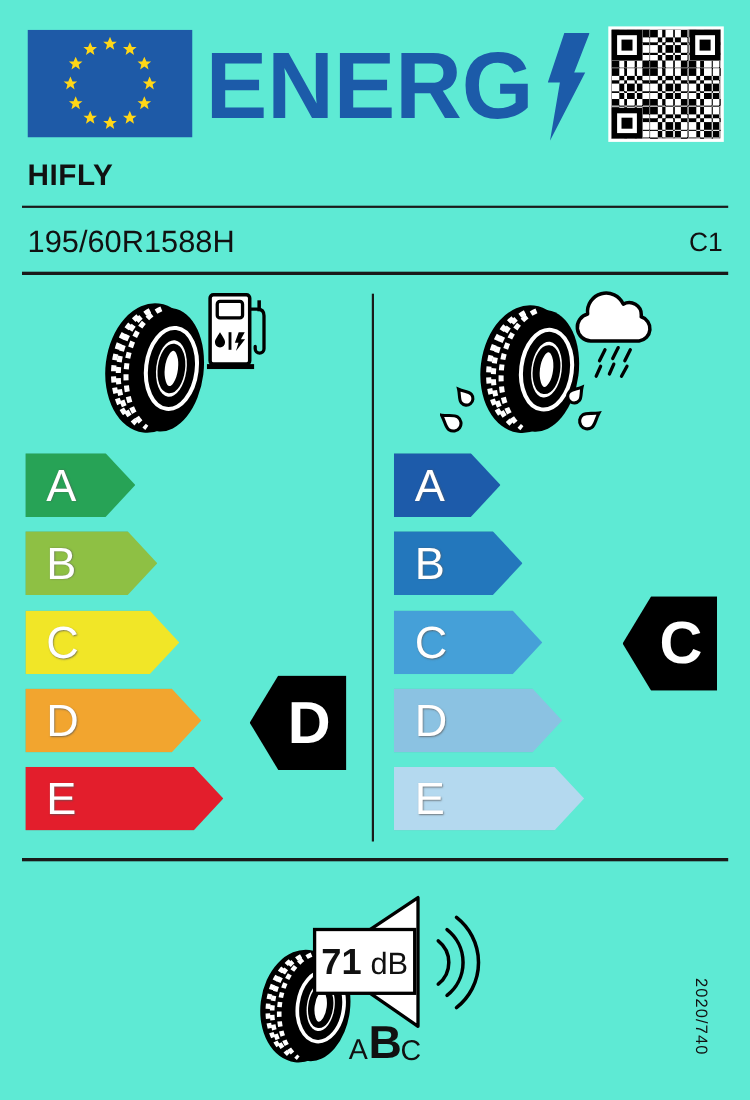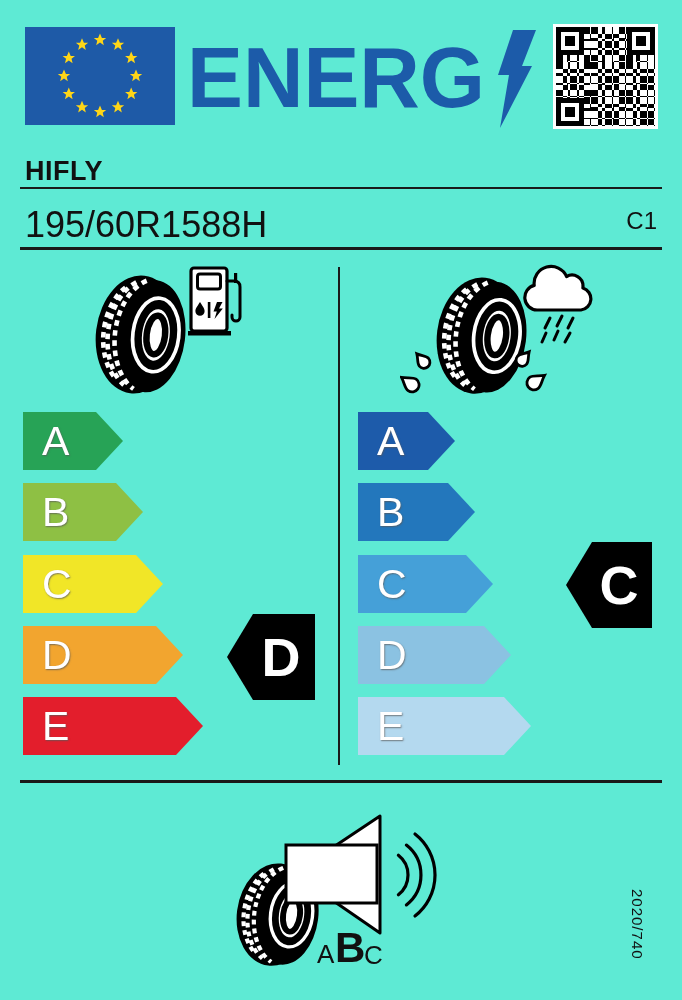--- a/index.html
+++ b/index.html
@@ -16,21 +16,21 @@
       repeating-conic-gradient(#000 0% 25%, #fff 0% 50%),
       repeating-conic-gradient(#000 0% 25%, #fff 0% 50%);
     background-size:14px 14px,23px 23px;
     background-blend-mode:difference;}
   .finder{position:absolute;width:28px;height:28px;background:#fff;border:5px solid #000;
     box-sizing:border-box;display:flex;align-items:center;justify-content:center;}
   .finder>div{width:10px;height:10px;background:#000;}
   .f-tl{left:3px;top:3px;} .f-tr{right:3px;top:3px;} .f-bl{left:3px;bottom:3px;}
   
   .brand{font-size:27px;font-weight:bold;letter-spacing:.5px;}
-  .size{font-size:36px;}
+  .size{font-size:28px;}
   .c1{font-size:24px;}
   
   .arrow{position:absolute;height:58px;display:flex;align-items:center;
     clip-path:polygon(0 0, calc(100% - 27px) 0, 100% 50%, calc(100% - 27px) 100%, 0 100%);
     filter:drop-shadow(0 0 .6px rgba(0,0,0,.45));}
   .arrow span{font-size:41px;color:#fff;padding-left:19px;line-height:1;
     text-shadow:.7px .7px 1.6px rgba(90,90,90,.75);}
   .lw1{width:100px;} .lw2{width:120px;} .lw3{width:140px;} .lw4{width:160px;} .lw5{width:180px;}
   .rw1{width:97px;}  .rw2{width:117px;} .rw3{width:135px;} .rw4{width:153px;} .rw5{width:173px;}
   .r1{top:412px;} .r2{top:483px;} .r3{top:555px;} .r4{top:626px;} .r5{top:697px;}
@@ -108,21 +108,21 @@
         <div></div>
       </div>
     <div class="finder f-tr">
         <div></div>
       </div>
     <div class="finder f-bl">
         <div></div>
       </div>
   </div>
 
-  <div class="abs brand" style="left:25px;top:156px;">HIFLY</div>
+  <div class="abs brand" style="left:25px;top:144px;">HIFLY</div>
   <div class="rule" style="left:20px;top:187px;width:642px;height:2px;"></div>
   <div class="abs size" style="left:25px;top:204px;">195/60R1588H</div>
   <div class="abs c1" style="right:25px;top:207px;">C1</div>
   <div class="rule" style="left:20px;top:247px;width:642px;height:2.5px;"></div>
 
   <svg class="abs" style="left:95px;top:274px;" width="92" height="122">
     <use href="#tire" width="100" height="132" transform="scale(0.92,0.924)"></use>
   </svg>
 
   <svg class="abs" style="left:188px;top:265px;" width="56" height="80">
@@ -206,19 +206,23 @@
     <use href="#tire" width="100" height="132" transform="translate(11,54) scale(0.84,0.803)"></use>
     <polygon points="110,38 155,8 155,125 110,94" fill="#fff" stroke="#000" stroke-width="3" stroke-linejoin="round"></polygon>
     <rect x="61" y="37" width="91" height="58" fill="#fff" stroke="#000" stroke-width="3"></rect>
     <g stroke="#000" stroke-width="3.2" fill="none" stroke-linecap="round">
       <path d="M173.4,47.3 A25,25 0 0 1 173.4,86.7"></path>
       <path d="M181.4,37.1 A38,38 0 0 1 181.4,96.9"></path>
       <path d="M190,26 A52,52 0 0 1 190,108"></path>
     </g>
   </svg>
 
+  <div class="db-box">
+    <span class="db-val">71</span>
+    <span class="db-unit">dB</span>
+  </div>
   <div class="noise-a">A</div>
   <div class="noise-b">B</div>
   <div class="noise-c">C</div>
 
   <div class="reg">2020/740</div>
 
 </div>
 
 </body></html>

